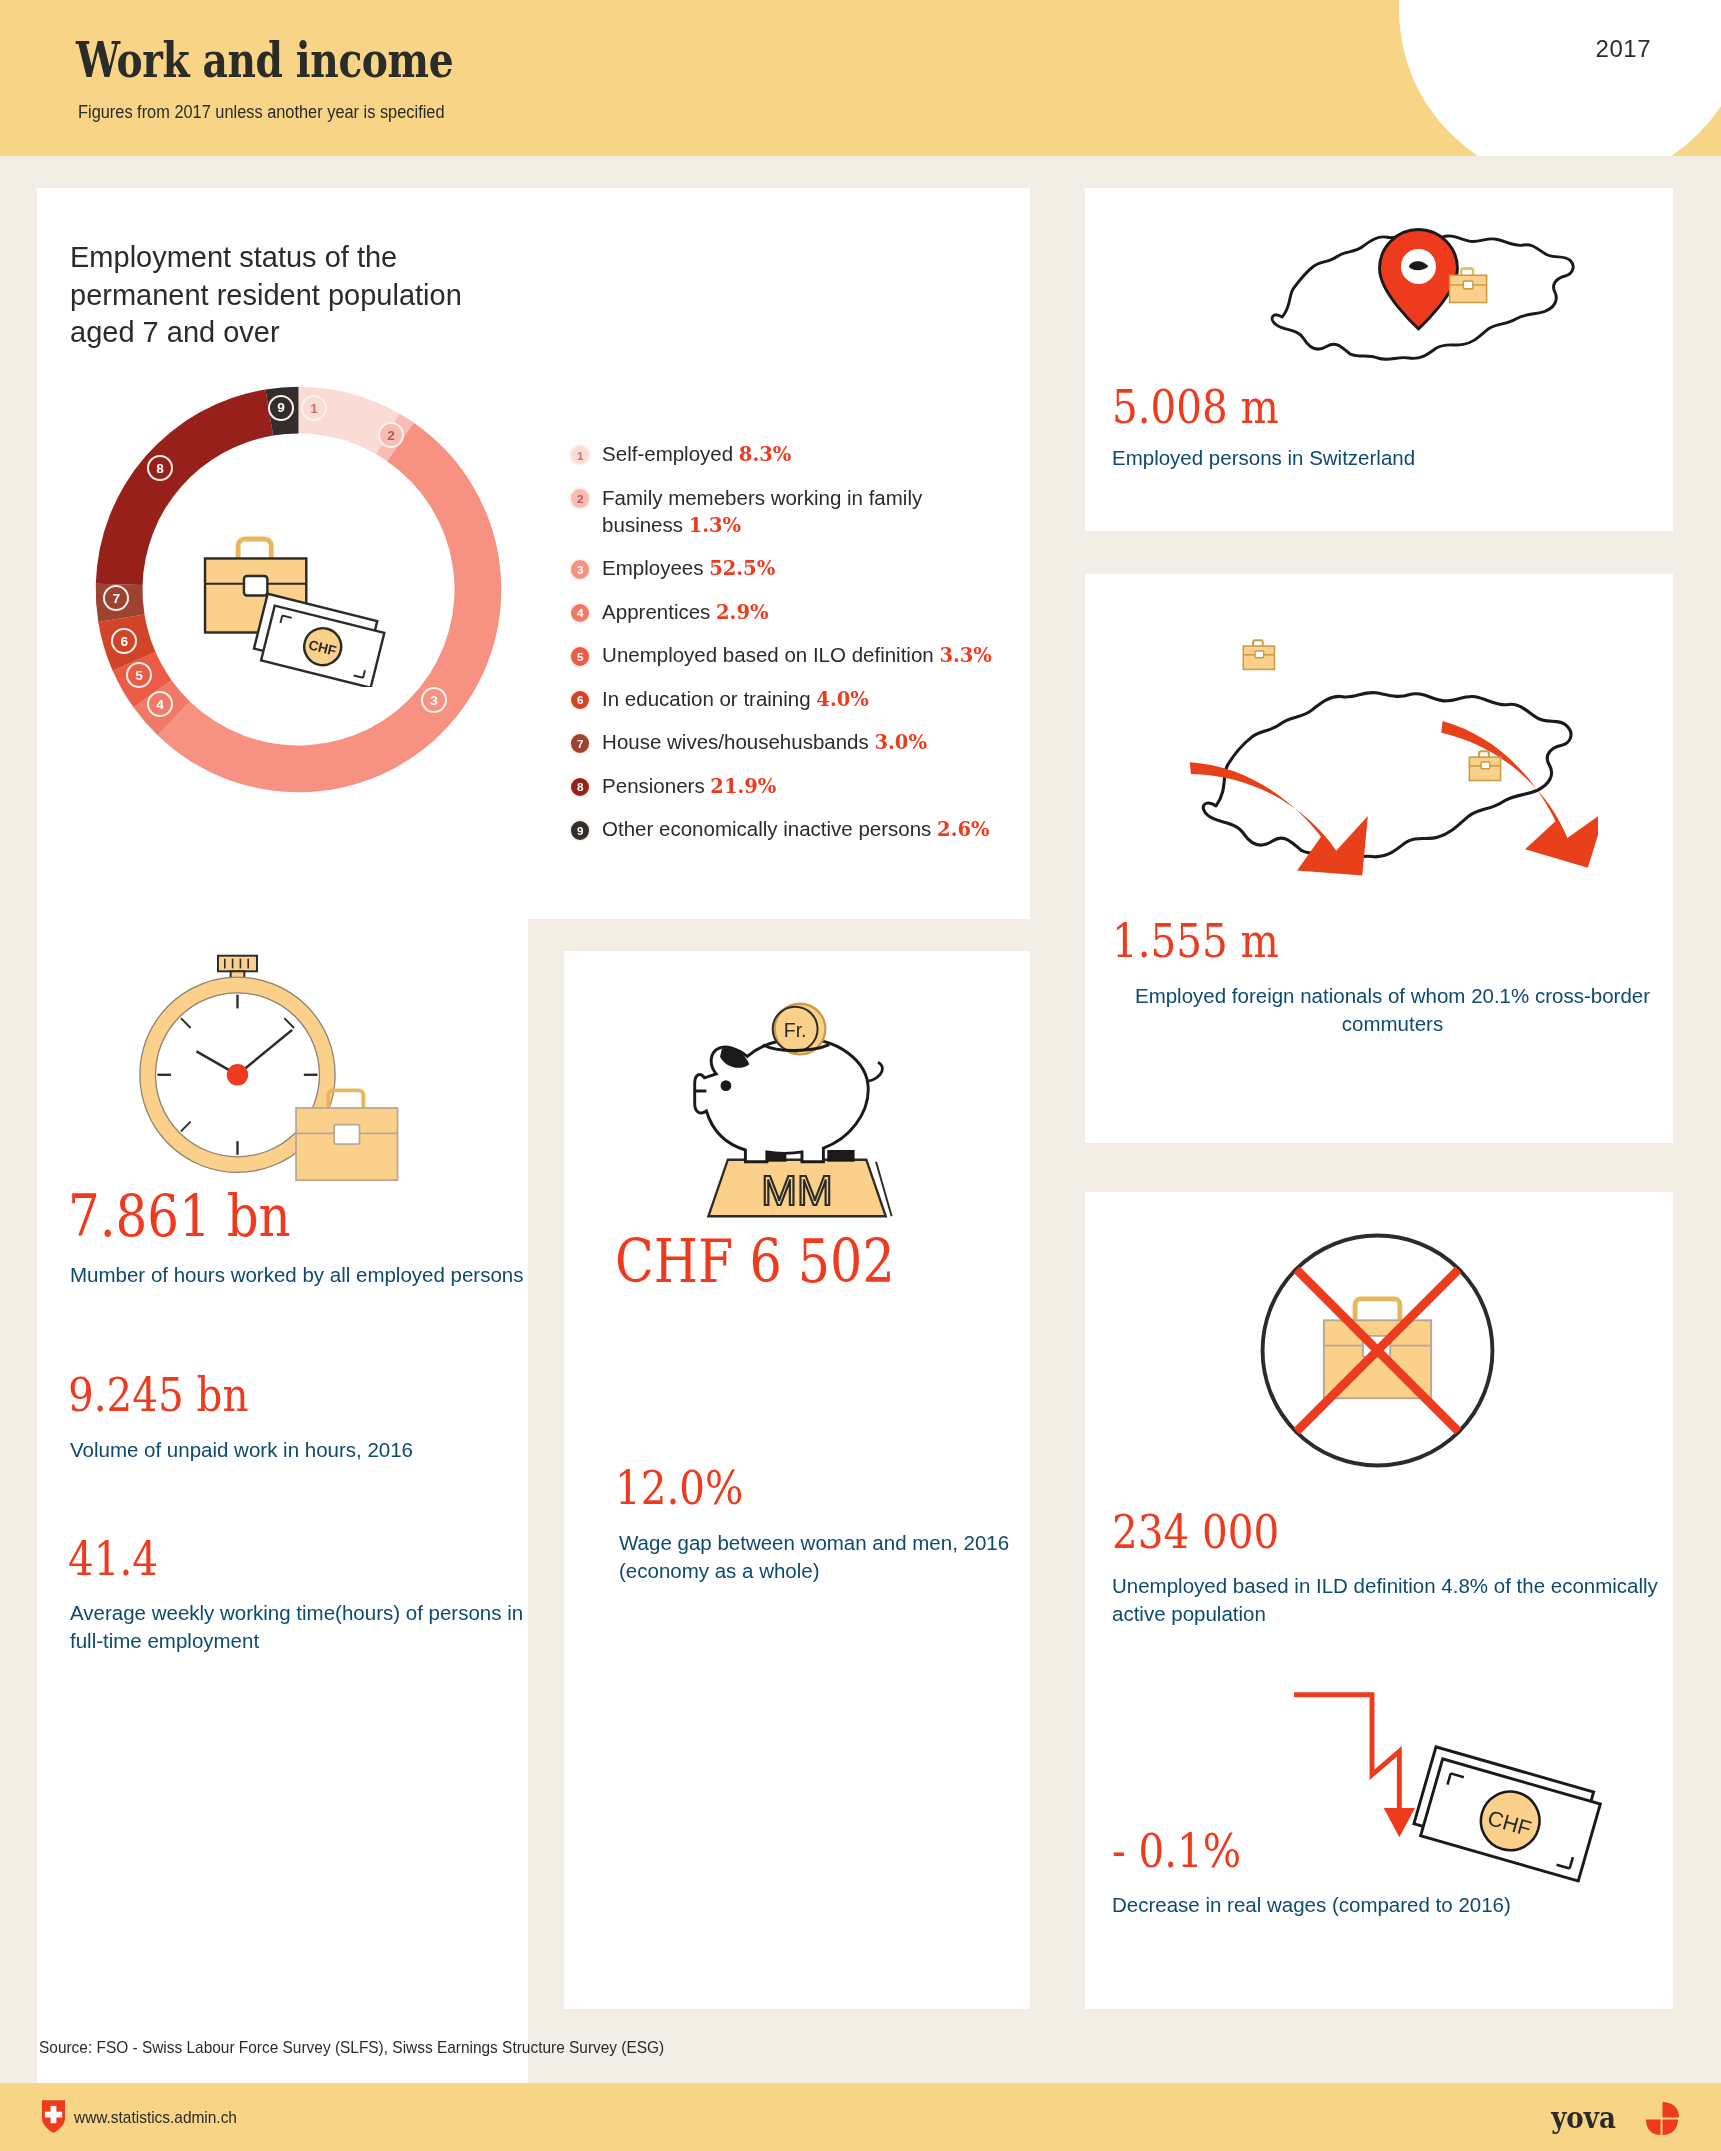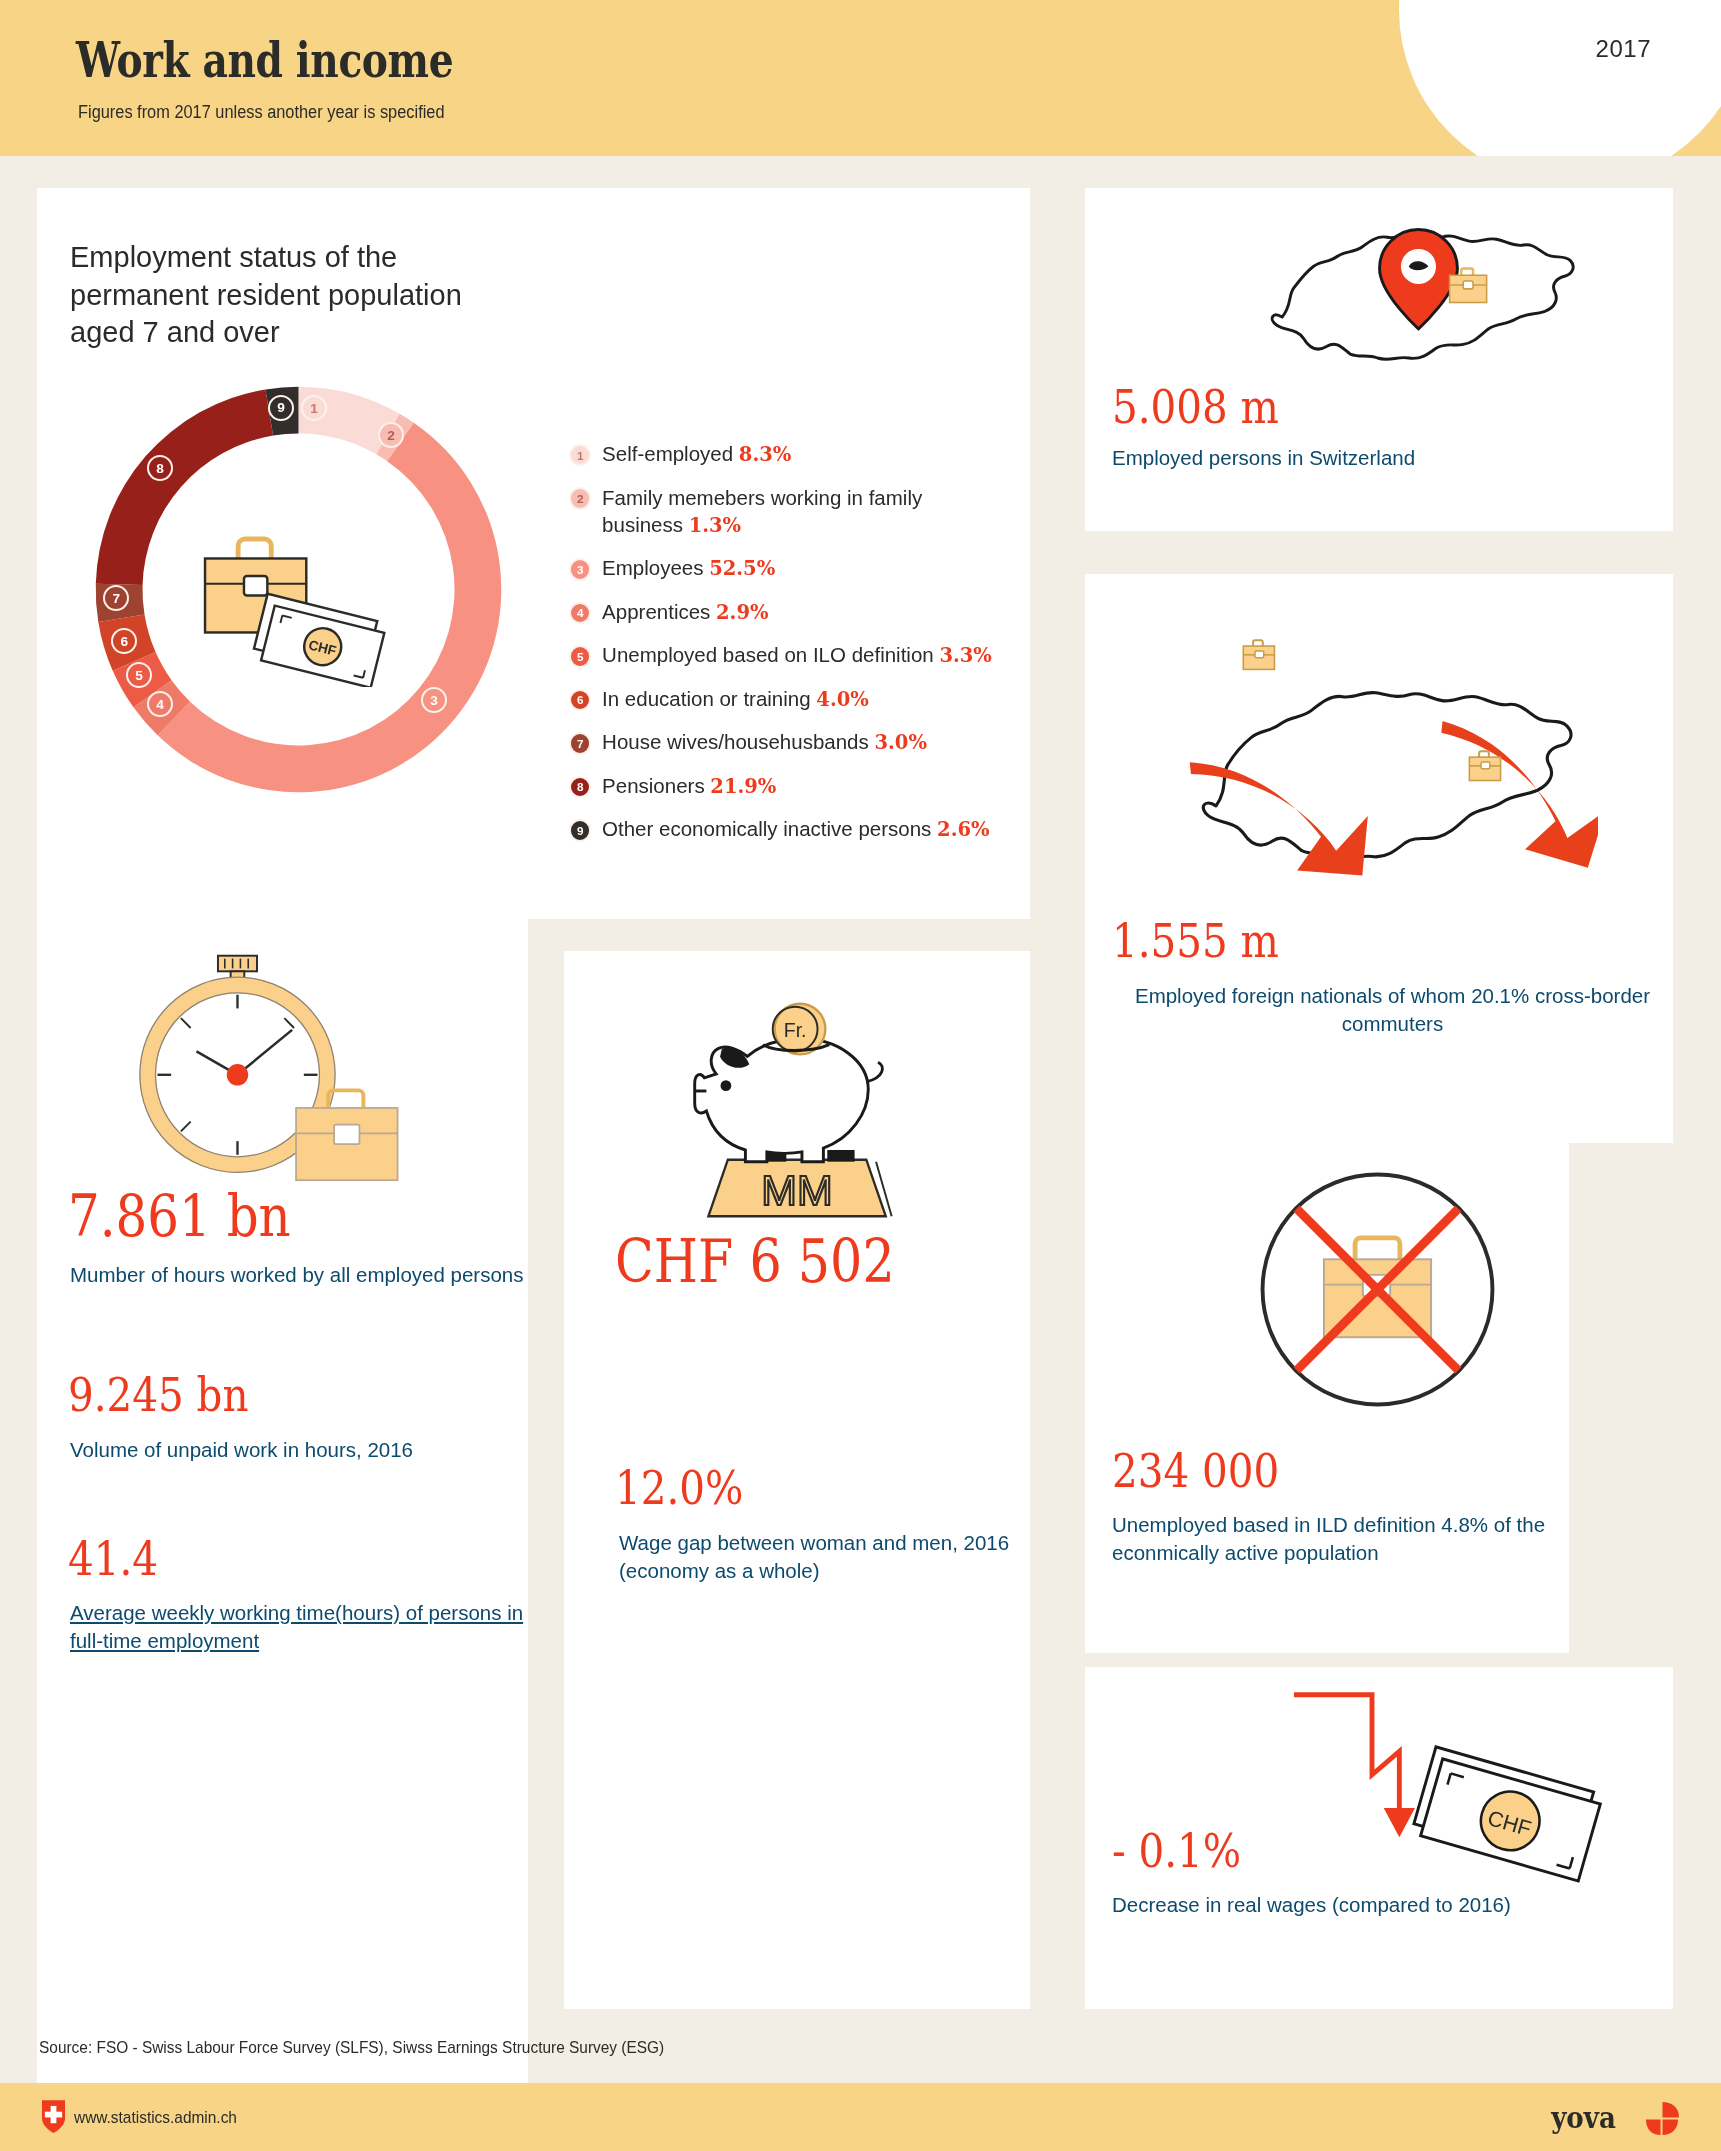--- a/index.html
+++ b/index.html
@@ -38,21 +38,21 @@
     font-size: 24px; color: #2B2B28; letter-spacing: 0.5px;
   }
 
   
   .card { position: absolute; background: #FFFFFF; }
   #card-donut     { left: 37px;   top: 188px;  width: 993px; height: 731px; }
   #card-employed  { left: 1085px; top: 188px;  width: 588px;  height: 343px; }
   #card-foreign   { left: 1085px; top: 574px;  width: 588px;  height: 569px; text-align: center; }
   #card-hours     { left: 37px;   top: 907px;  width: 491px;  height: 1238px; }
   #card-wage      { left: 564px;  top: 951px;  width: 466px;  height: 1058px; }
-  #card-unemp     { left: 1085px; top: 1131px; width: 484px;  height: 522px; }
+  #card-unemp     { left: 1085px; top: 1192px; width: 588px;  height: 522px; }
   #card-wages     { left: 1085px; top: 1667px; width: 588px;  height: 342px; }
 
   
   .donut-title {
     position: absolute; left: 33px; top: 51px; width: 410px;
     font-size: 29px; line-height: 1.30; color: #2B2B28;
   }
   .donut-wrap { position: absolute; left: 47px; top: 187px; width: 429px; height: 429px; }
   .donut-wrap svg { display: block; }
   .seg-badge {
@@ -96,21 +96,21 @@
   #card-foreign .bignum { position: absolute; left: 27px; top: 339px; font-size: 47px; }
   #card-foreign .desc   { position: absolute; left: 27px; top: 408px; }
 
   
   .clock-icon { position: absolute; left: 54px; top: 37px; }
   #card-hours .n1  { position: absolute; left: 31px; top: 275px; font-size: 58px; }
   #card-hours .d1  { position: absolute; left: 33px; top: 354px; }
   #card-hours .n2  { position: absolute; left: 31px; top: 460px; font-size: 47px; }
   #card-hours .d2  { position: absolute; left: 33px; top: 529px; }
   #card-hours .n3  { position: absolute; left: 31px; top: 624px; font-size: 47px; }
-  #card-hours .d3  { position: absolute; left: 33px; top: 692px; text-decoration: underline; }
+  #card-hours .d3  { position: absolute; left: 33px; top: 692px; }
 
   
   .piggy-icon { position: absolute; left: 80px; top: 37px; }
   #card-wage .n1 { position: absolute; left: 51px; top: 276px; font-size: 59px; }
   #card-wage .d1 { position: absolute; left: 55px; top: 359px; }
   #card-wage .n2 { position: absolute; left: 51px; top: 509px; font-size: 47px; }
   #card-wage .d2 { position: absolute; left: 55px; top: 578px; }
 
   
   .nowork-icon { position: absolute; left: 161px; top: 27px; }

